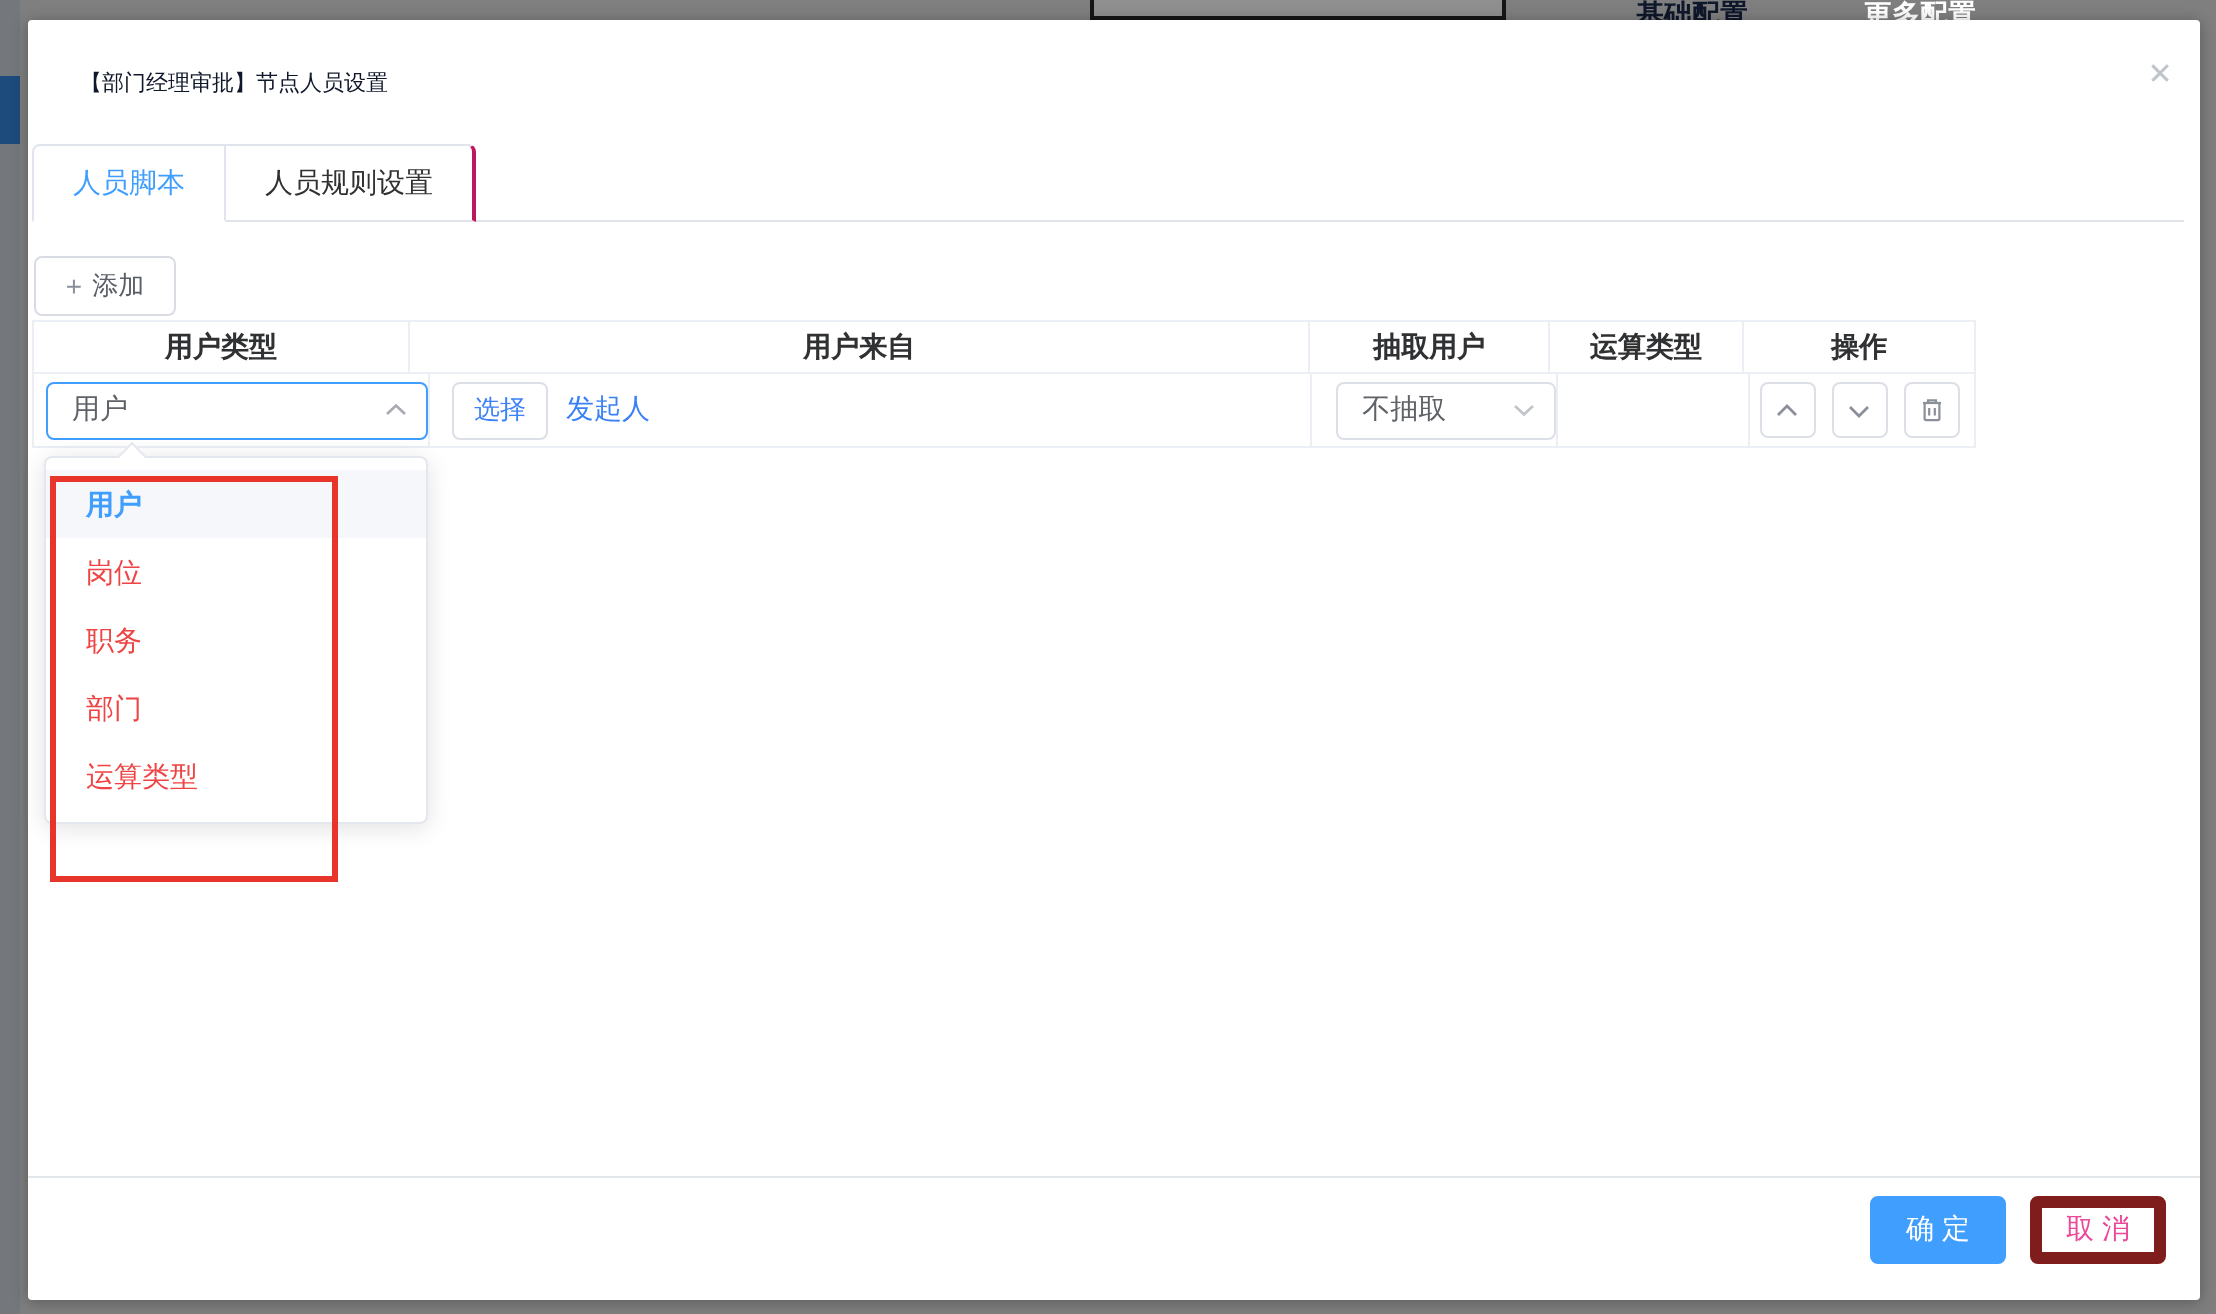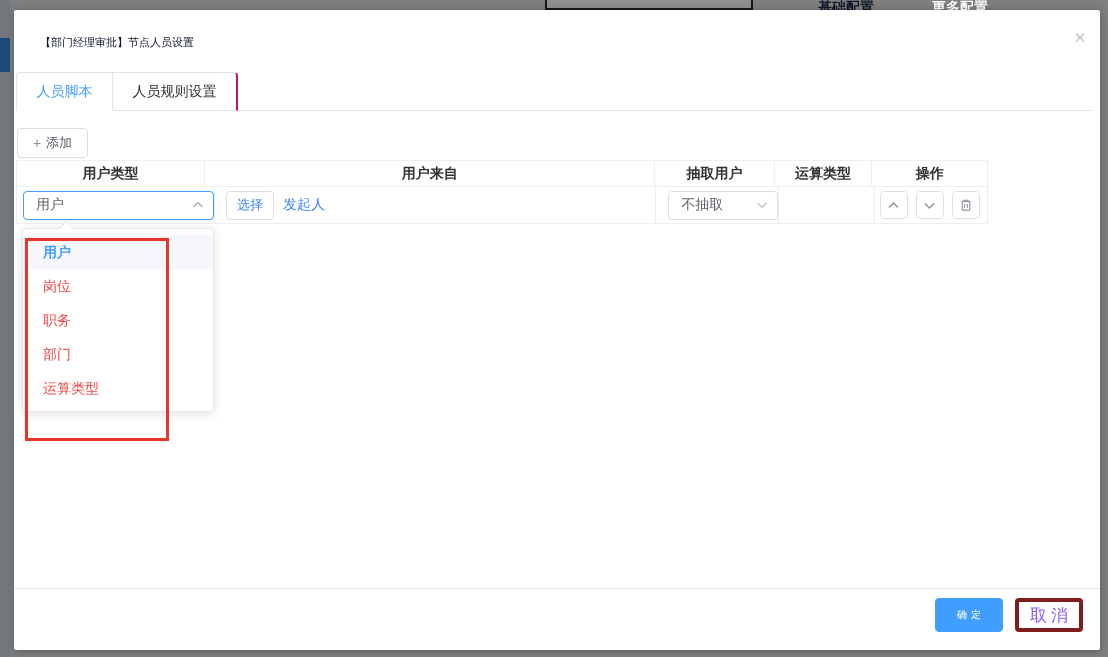--- a/index.html
+++ b/index.html
@@ -83,25 +83,25 @@
   .opt.selected { color:#409eff; font-weight:bold; background:#f5f7fa; }
 
   
   .annot { position:absolute; left:11px; top:228px; width:144px; height:203px;
     border:3px solid #e8352b; z-index:6; pointer-events:none; }
 
   
   .footer-line { position:absolute; left:0; right:0; top:578px; height:1px; background:#e4e7ea; }
   .btn-confirm { position:absolute; left:921px; top:588px; width:68px; height:34px;
     background:#409eff; border:1px solid #409eff; border-radius:4px; color:#fff;
-    font-size:10px; display:flex; align-items:center; justify-content:center;
+    font-size:14px; display:flex; align-items:center; justify-content:center;
     letter-spacing:4px; padding-left:4px; cursor:pointer; }
   .btn-cancel { position:absolute; left:1001px; top:588px; width:68px; height:34px;
-    background:#fff; border:4px solid #7f1d1d; border-radius:4px; color:#8b5cf6;
-    font-size:17px; display:flex; align-items:center; justify-content:center;
+    background:#fff; border:6px solid #7f1d1d; border-radius:4px; color:#ec4899;
+    font-size:14px; display:flex; align-items:center; justify-content:center;
     letter-spacing:4px; padding-left:4px; cursor:pointer; }
 
   svg { display:block; }
 </style>
 </head>
 <body>
 
 <div class="bg-sidebar"></div>
 <div class="bg-sidebar-active"></div>
 <div class="bg-topbox"></div>

